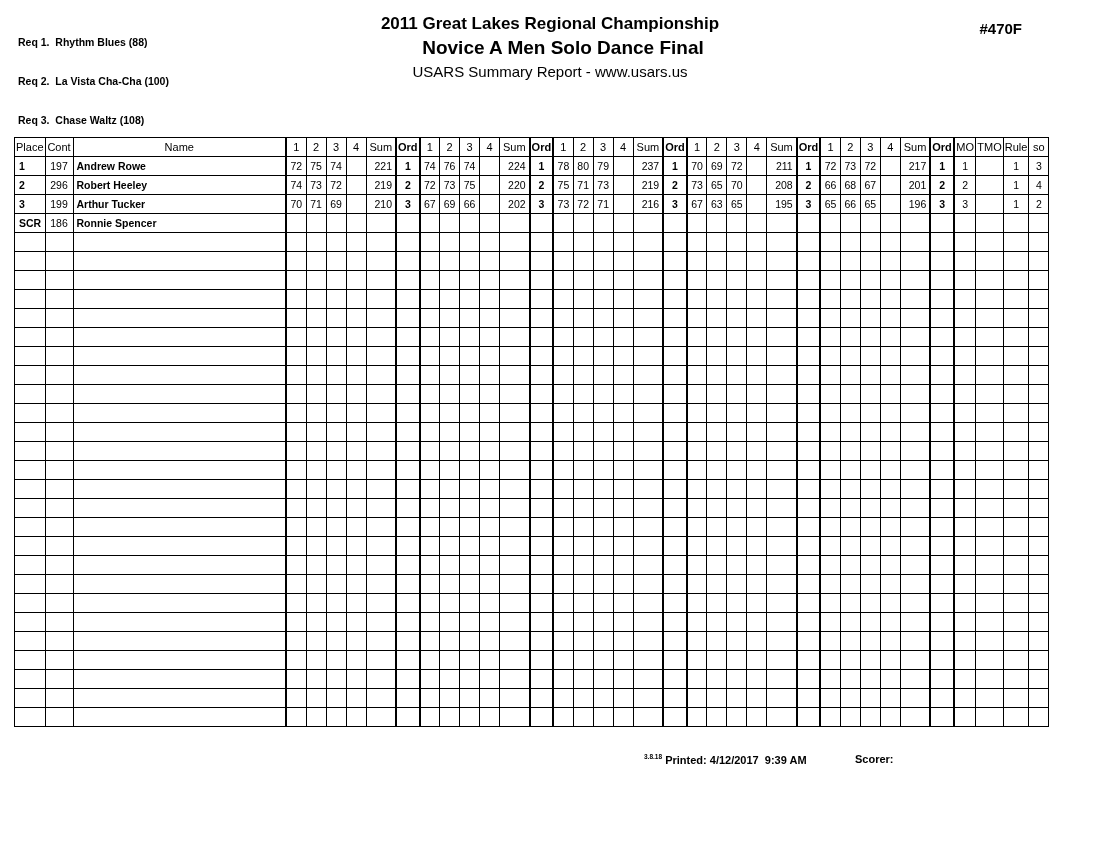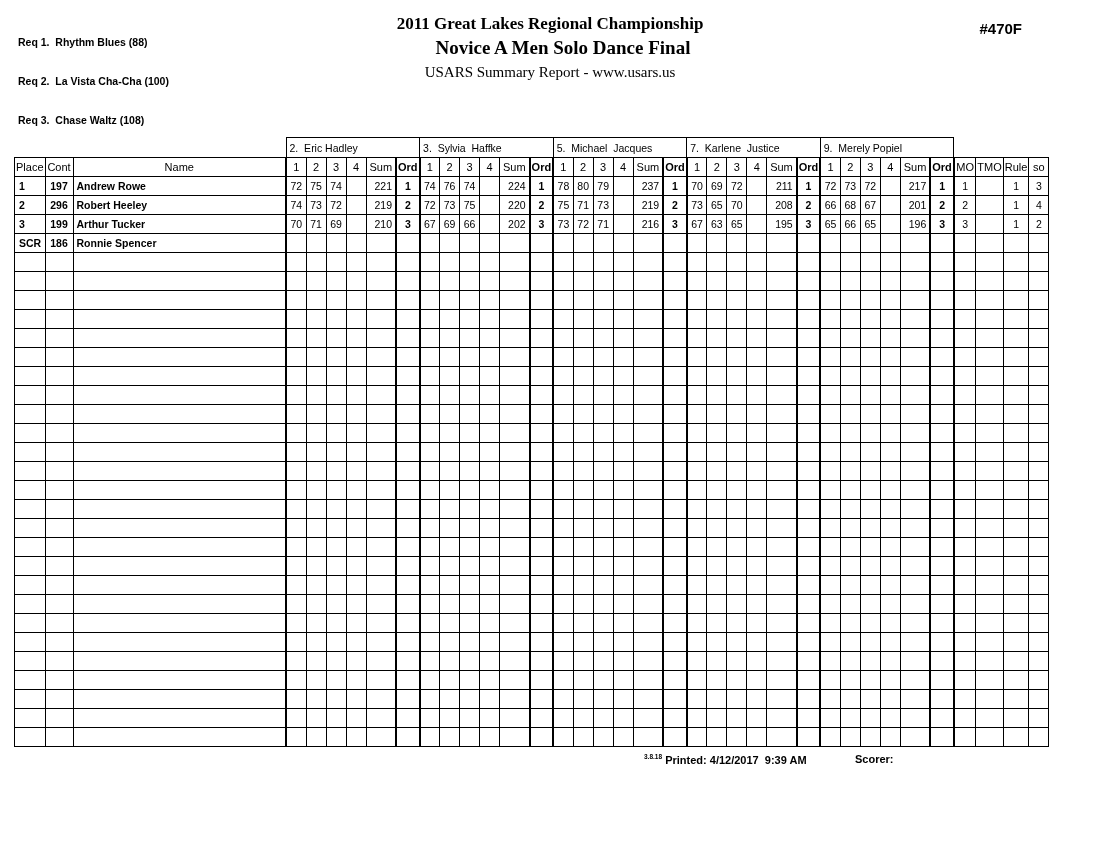--- a/index.html
+++ b/index.html
@@ -8,41 +8,41 @@
     width: 1100px; height: 850px;
     background: #ffffff; color: #000;
     font-family: "Liberation Sans", sans-serif;
     position: relative; overflow: hidden;
   }
   .reqs {
     position: absolute; left: 18px; top: 10px;
     font-size: 10.5px; font-weight: bold; line-height: 13px;
     white-space: pre;
   }
-  .hdr { position: absolute; left: 0; right: 0; top: 14px; text-align: center; font-family: Liberation Serif, serif; }
+  .hdr { position: absolute; left: 0; right: 0; top: 14px; text-align: center; }
   .hdr .title  { font-size: 17px; font-weight: bold; line-height: 20px; white-space: pre; }
   .hdr .venue  { font-size: 14px; line-height: 18px; white-space: pre; }
   .hdr .event  { font-size: 19px; font-weight: bold; line-height: 22px; margin-top: 3px; white-space: pre; margin-left: 26px; }
   .hdr .report { font-size: 15px; line-height: 18px; margin-top: 4px; white-space: pre; }
   .evtnum { position: absolute; right: 78px; top: 20px; font-size: 15px; font-weight: bold; }
 
   .tblwrap { position: absolute; left: 14px; top: 137px; }
   table { border-collapse: collapse; table-layout: fixed; }
   td, th {
     border: 1px solid #000;
     height: 19px; padding: 0 2px;
     font-size: 10.5px; font-weight: normal;
     text-align: center; vertical-align: middle;
     overflow: hidden; white-space: pre;
   }
   th { font-size: 11px; padding: 0 1px; }
   td.spacer { border: none; }
   td.judge { text-align: left; font-size: 10.5px; height: 20px; padding-left: 3px; }
   td.place { font-weight: bold; text-align: left; padding-left: 4px; }
-  td.cont  { font-weight: bold; }
+  td.cont  { font-weight: normal; }
   td.name  { font-weight: bold; text-align: left; padding-left: 3px; }
   td.sum   { text-align: right; padding-right: 3px; }
   .ord  { font-weight: bold; border-left: 2px solid #000; border-right: 2px solid #000; }
   .gs   { border-left: 2px solid #000; }
 
   .footer { position: absolute; left: 0; top: 753px; width: 1100px; height: 16px; font-size: 11px; font-weight: bold; }
   .footer .printed { position: absolute; left: 644px; white-space: pre; }
   .footer .ver { font-size: 6.5px; vertical-align: 5px; }
   .footer .scorer { position: absolute; left: 855px; }
 </style>
@@ -98,29 +98,20 @@
         <col style="width: 20px;">
         <col style="width: 20px;">
         <col style="width: 30px;">
         <col style="width: 19px;">
         <col style="width: 22px;">
         <col style="width: 22px;">
         <col style="width: 25px;">
         <col style="width: 20px;">
       </colgroup>
     <thead id="results-thead">
-        <tr>
-          <td class="spacer" colspan="3"></td>
-          <td class="judge" colspan="6">2.  Eric Hadley</td>
-          <td class="judge" colspan="6">3.  Sylvia  Haffke</td>
-          <td class="judge" colspan="6">5.  Michael  Jacques</td>
-          <td class="judge" colspan="6">7.  Karlene  Justice</td>
-          <td class="judge" colspan="6">9.  Merely Popiel</td>
-          <td class="spacer" colspan="4"></td>
-        </tr>
         <tr>
           <th>Place</th>
           <th>Cont</th>
           <th>Name</th>
           <th class="gs">1</th>
           <th>2</th>
           <th>3</th>
           <th>4</th>
           <th>Sum</th>
           <th class="ord">Ord</th>

